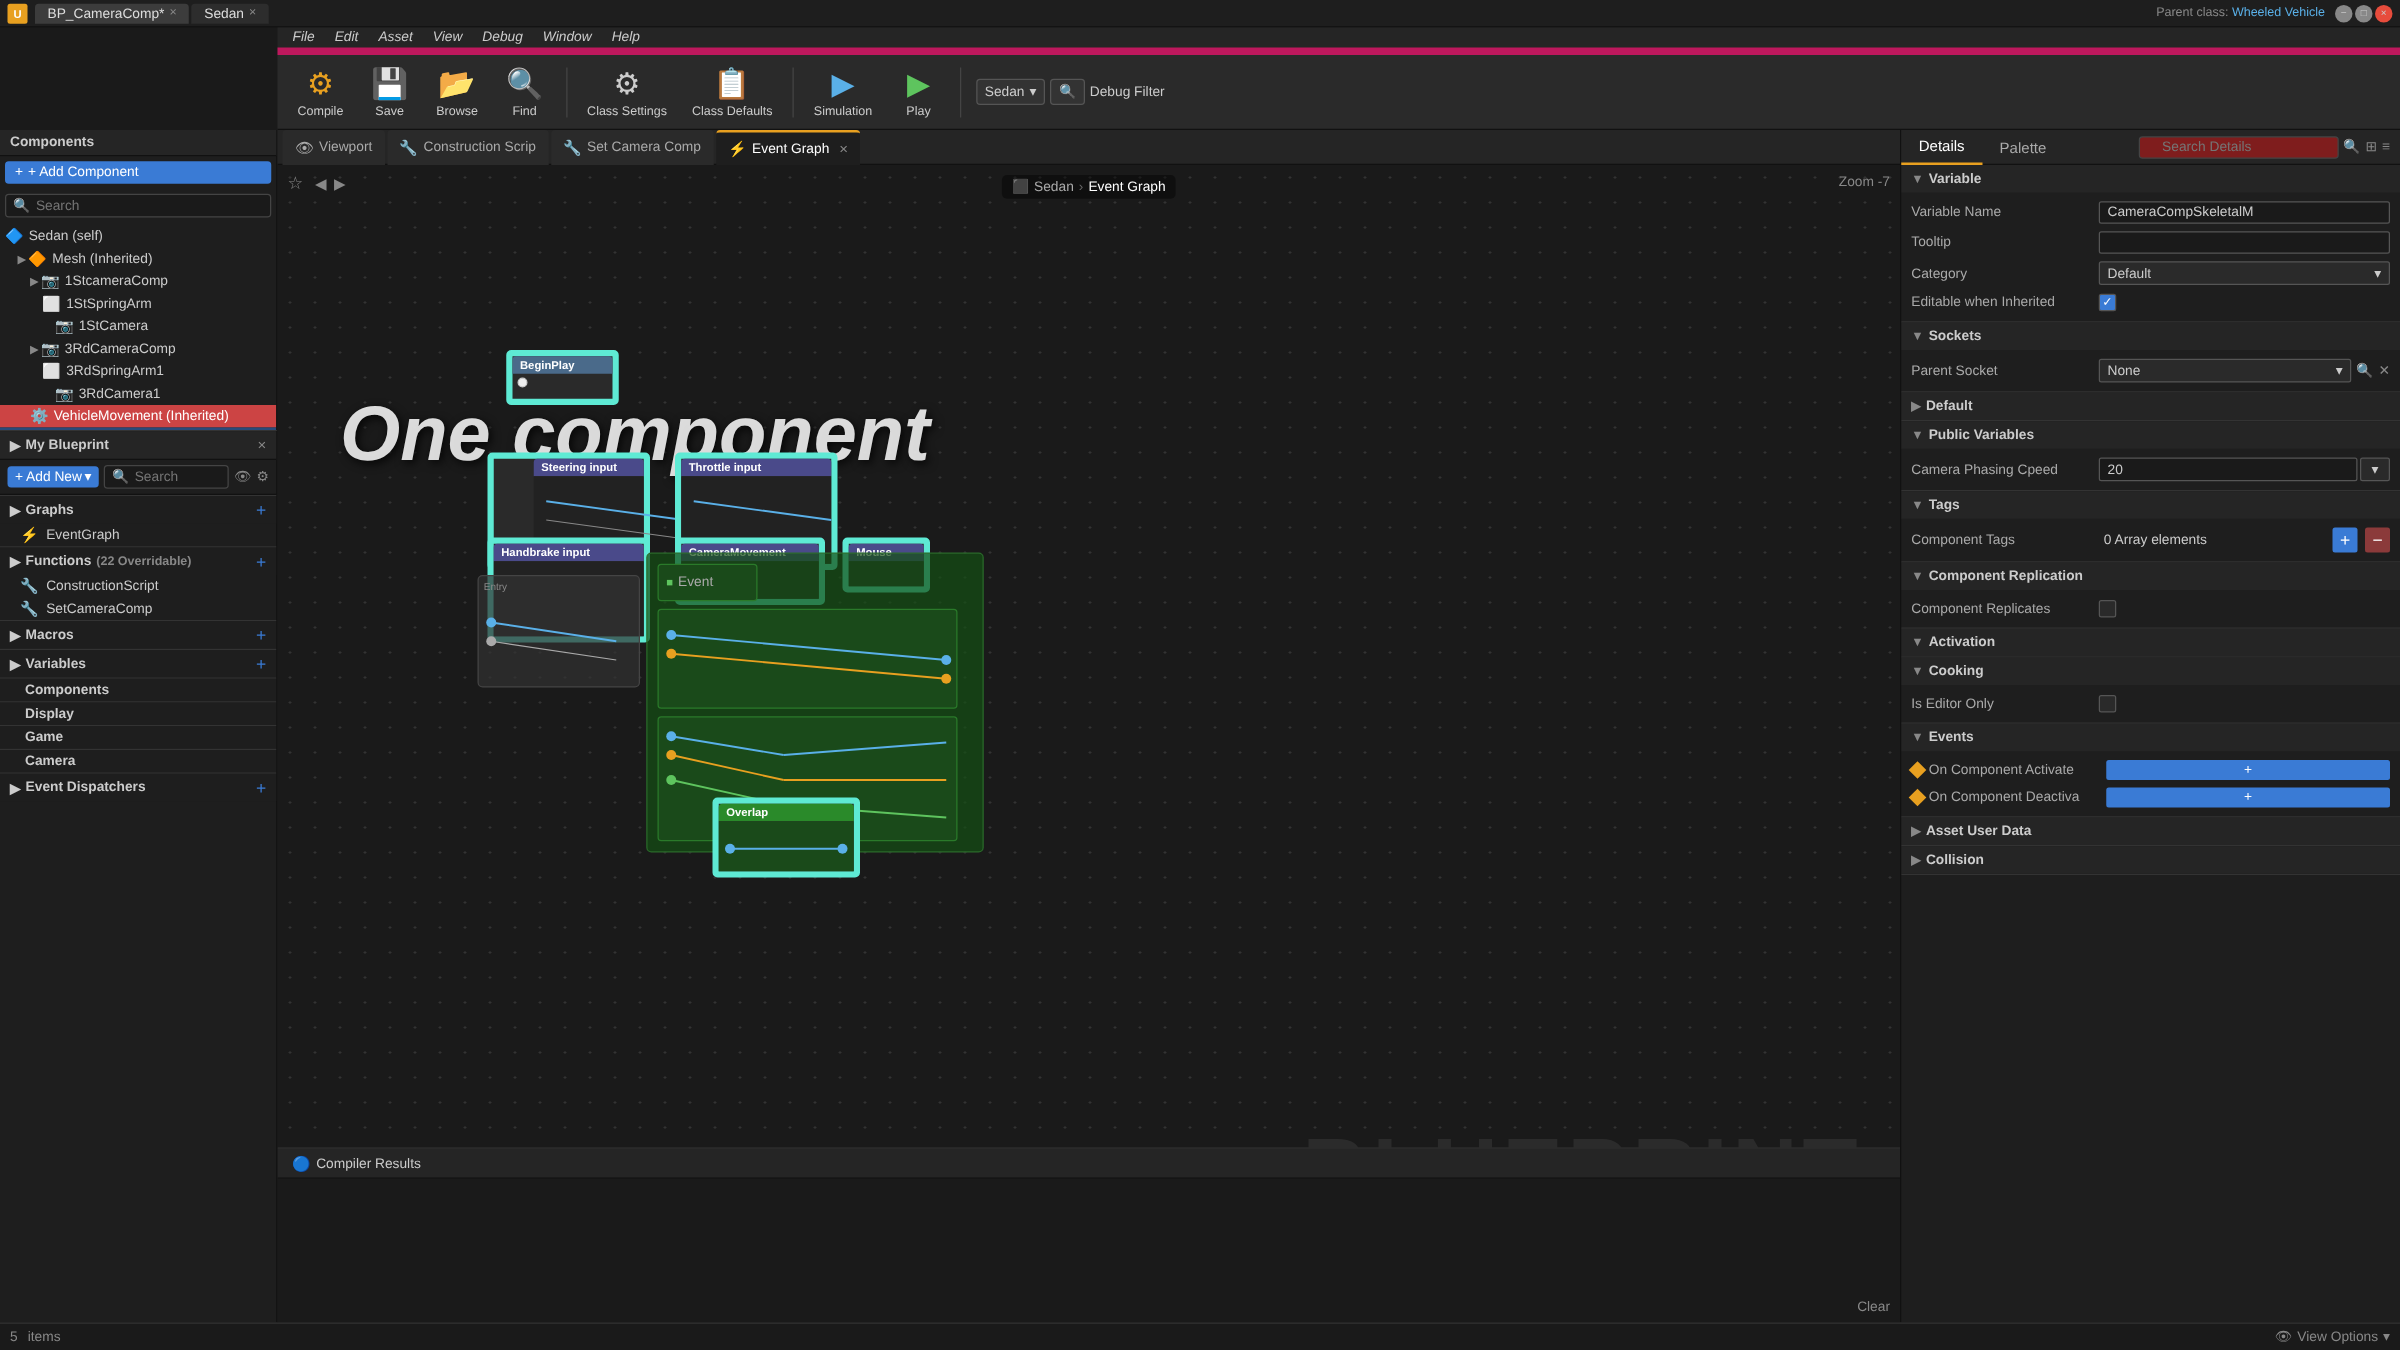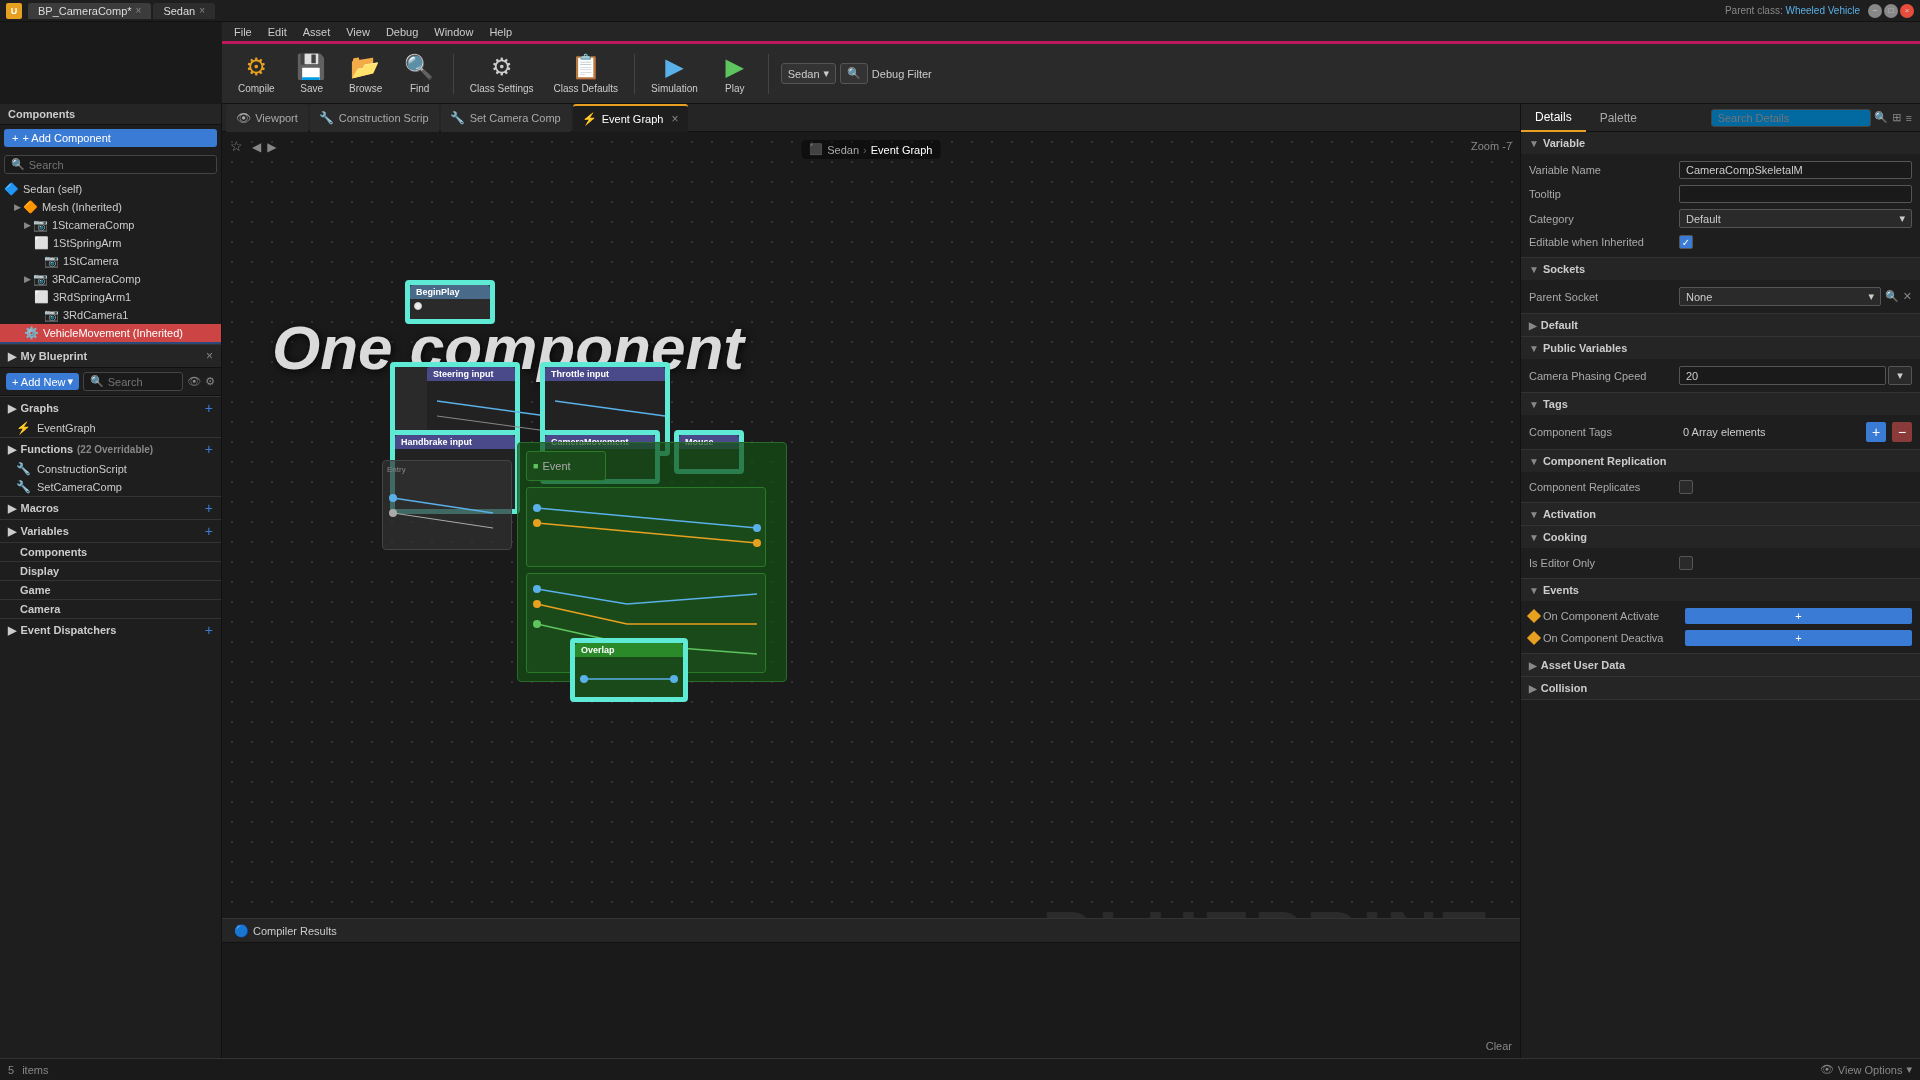--- a/index.html
+++ b/index.html
@@ -13,21 +13,21 @@
     #titlebar .tab-close { color: #888; cursor: pointer; font-size: 10px; }
     #titlebar .spacer { flex: 1; }
     #titlebar .win-btns { display: flex; gap: 2px; }
     #titlebar .win-btn { width: 14px; height: 14px; border-radius: 50%; display: flex; align-items: center; justify-content: center; font-size: 8px; cursor: pointer; }
     #titlebar .win-btn.min { background: #888; }
     #titlebar .win-btn.max { background: #888; }
     #titlebar .win-btn.close { background: #e74c3c; }
     #titlebar .parent-class { margin-left: auto; font-size: 10px; color: #888; margin-right: 8px; }
 
     
-    #menubar { height: 22px; background: #252525; display: flex; align-items: center; padding: 0 4px; border-bottom: 3px solid #be185d; }
+    #menubar { height: 22px; background: #252525; display: flex; align-items: center; padding: 0 4px; border-bottom: 6px solid #be185d; font-style: italic; }
     #menubar .menu-item { padding: 2px 8px; font-size: 11px; color: #ccc; cursor: pointer; }
 
     
     #toolbar { height: 60px; background: #2a2a2a; display: flex; align-items: center; padding: 0 8px; gap: 4px; border-bottom: 1px solid #111; }
     .toolbar-btn { display: flex; flex-direction: column; align-items: center; justify-content: center; padding: 4px 8px; min-width: 50px; cursor: pointer; border-radius: 3px; gap: 2px; }
     .toolbar-btn .icon { font-size: 22px; color: #ccc; }
     .toolbar-btn .label { font-size: 10px; color: #ccc; }
     .toolbar-sep { width: 1px; height: 40px; background: #444; margin: 0 4px; }
     .toolbar-compile .icon { color: #e8a020; }
     .toolbar-save .icon { color: #5ab0e8; }
@@ -87,21 +87,21 @@
     .compiler-tab .tab-icon { color: #5ab0e8; font-size: 12px; }
     .compiler-body { flex: 1; background: #1a1a1a; position: relative; }
     .compiler-clear { position: absolute; bottom: 6px; right: 8px; font-size: 11px; color: #888; cursor: pointer; }
 
     
     #right-panel { position: absolute; right: 0; top: 104px; width: 400px; bottom: 22px; background: #1e1e1e; border-left: 1px solid #111; display: flex; flex-direction: column; }
     .right-panel-tabs { height: 28px; background: #252525; display: flex; align-items: center; border-bottom: 1px solid #111; justify-content: center; }
     .right-tab { padding: 4px 14px; font-size: 12px; color: #aaa; cursor: pointer; height: 28px; display: flex; align-items: center; }
     .right-tab.active { color: #fff; border-bottom: 2px solid #e8a020; }
     .right-tab-search { margin-left: auto; display: flex; align-items: center; gap: 4px; padding: 0 8px; }
-    .right-tab-search input { background: #0369a1; border: 1px solid #444; color: #ccc; padding: 2px 6px; font-size: 11px; border-radius: 3px; width: 160px; outline: none; }
+    .right-tab-search input { background: #7f1d1d; border: 1px solid #444; color: #ccc; padding: 2px 18px; font-size: 11px; border-radius: 3px; width: 160px; outline: none; }
     .details-content { flex: 1; overflow-y: auto; padding: 0; }
     .section { border-bottom: 1px solid #333; }
     .section-header { display: flex; align-items: center; padding: 5px 8px; background: #252525; cursor: pointer; font-size: 11px; color: #ccc; font-weight: bold; gap: 4px; }
     .section-arrow { color: #888; font-size: 10px; }
     .section-body { padding: 4px 8px; }
     .prop-row { display: flex; align-items: center; padding: 3px 0; min-height: 22px; }
     .prop-label { width: 150px; font-size: 11px; color: #aaa; flex-shrink: 0; }
     .prop-value { flex: 1; }
     .prop-input { background: #1a1a1a; border: 1px solid #555; color: #ccc; padding: 2px 6px; font-size: 11px; border-radius: 2px; width: 100%; outline: none; }
     .prop-dropdown { background: #2a2a2a; border: 1px solid #555; color: #ccc; padding: 2px 6px; font-size: 11px; border-radius: 2px; width: 100%; display: flex; align-items: center; justify-content: space-between; cursor: pointer; }

